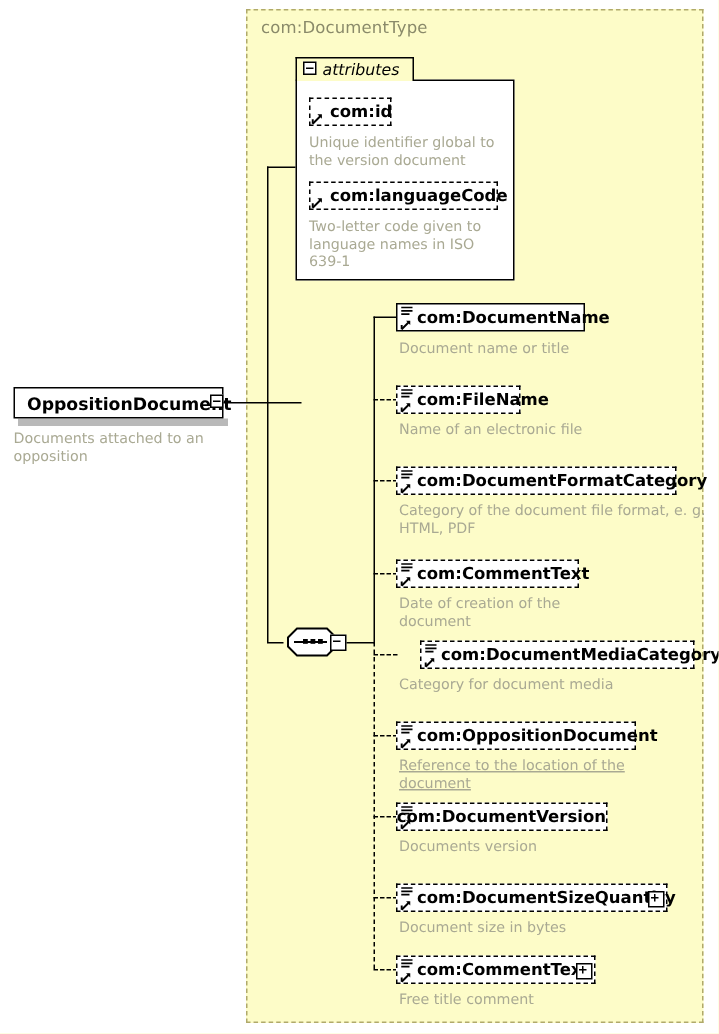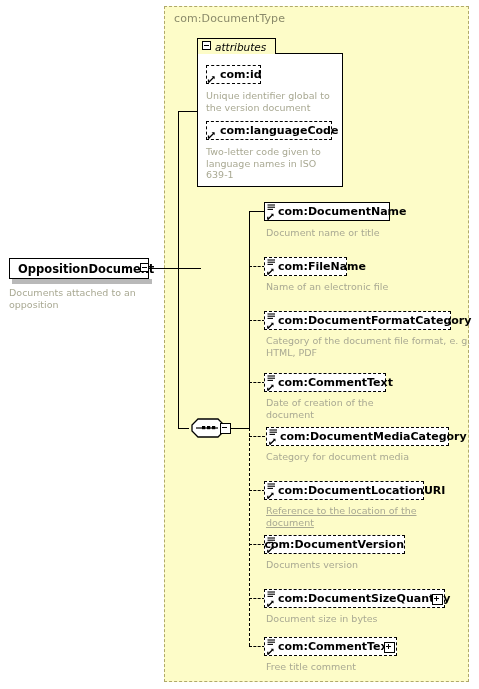--- a/index.html
+++ b/index.html
@@ -283,21 +283,21 @@
       <path d="M1.8,16.5 L6.8,11.5" stroke="#000" stroke-width="1.3" fill="none"></path>
       <path d="M7.5,10.8 L7.5,13.6 L4.7,10.8 Z" fill="#000"></path>
       <path d="M1.8,16.5 L1.8,13.7" stroke="#000" stroke-width="1.3" fill="none"></path>
     </svg>
     <span class="node-label" style="margin-left:13px;">com:CommentText</span>
   </div>
   <div class="desc" style="left:266px;top:397px;width:200px;">Date of creation of the
 document</div>
 
   <div class="ln h-dash" style="left:249px;top:436px;width:16px;"></div>
-  <div class="node dashed" style="left:266px;top:427px;width:183px;">
+  <div class="node dashed" style="left:280px;top:427px;width:183px;">
     <span class="shadow"></span>
     <svg class="el-icon" viewBox="0 0 11 19">
       <line x1="1.5" y1="2" x2="9" y2="2" stroke="#000" stroke-width="1.1"></line>
       <line x1="1.5" y1="4.2" x2="9" y2="4.2" stroke="#000" stroke-width="1.1"></line>
       <line x1="1.5" y1="6.4" x2="7" y2="6.4" stroke="#000" stroke-width="1.1"></line>
       <path d="M1.8,16.5 L6.8,11.5" stroke="#000" stroke-width="1.3" fill="none"></path>
       <path d="M7.5,10.8 L7.5,13.6 L4.7,10.8 Z" fill="#000"></path>
       <path d="M1.8,16.5 L1.8,13.7" stroke="#000" stroke-width="1.3" fill="none"></path>
     </svg>
     <span class="node-label" style="margin-left:13px;">com:DocumentMediaCategory</span>
@@ -308,21 +308,21 @@
   <div class="node dashed" style="left:264px;top:481px;width:160px;">
     <span class="shadow"></span>
     <svg class="el-icon" viewBox="0 0 11 19">
       <line x1="1.5" y1="2" x2="9" y2="2" stroke="#000" stroke-width="1.1"></line>
       <line x1="1.5" y1="4.2" x2="9" y2="4.2" stroke="#000" stroke-width="1.1"></line>
       <line x1="1.5" y1="6.4" x2="7" y2="6.4" stroke="#000" stroke-width="1.1"></line>
       <path d="M1.8,16.5 L6.8,11.5" stroke="#000" stroke-width="1.3" fill="none"></path>
       <path d="M7.5,10.8 L7.5,13.6 L4.7,10.8 Z" fill="#000"></path>
       <path d="M1.8,16.5 L1.8,13.7" stroke="#000" stroke-width="1.3" fill="none"></path>
     </svg>
-    <span class="node-label" style="margin-left:13px;">com:DocumentLocationURI</span>
+    <span class="node-label" style="margin-left:13px;">com:OppositionDocument</span>
   </div>
   <div class="desc" style="left:266px;top:505px;width:205px;text-decoration:underline;">Reference to the location of the
 document</div>
 
   <div class="ln h-dash" style="left:249px;top:544px;width:16px;"></div>
   <div class="node dashed" style="left:264px;top:535px;width:141px;justify-content:flex-end;">
     <span class="shadow"></span>
     <svg class="el-icon" viewBox="0 0 11 19">
       <line x1="1.5" y1="2" x2="9" y2="2" stroke="#000" stroke-width="1.1"></line>
       <line x1="1.5" y1="4.2" x2="9" y2="4.2" stroke="#000" stroke-width="1.1"></line>

